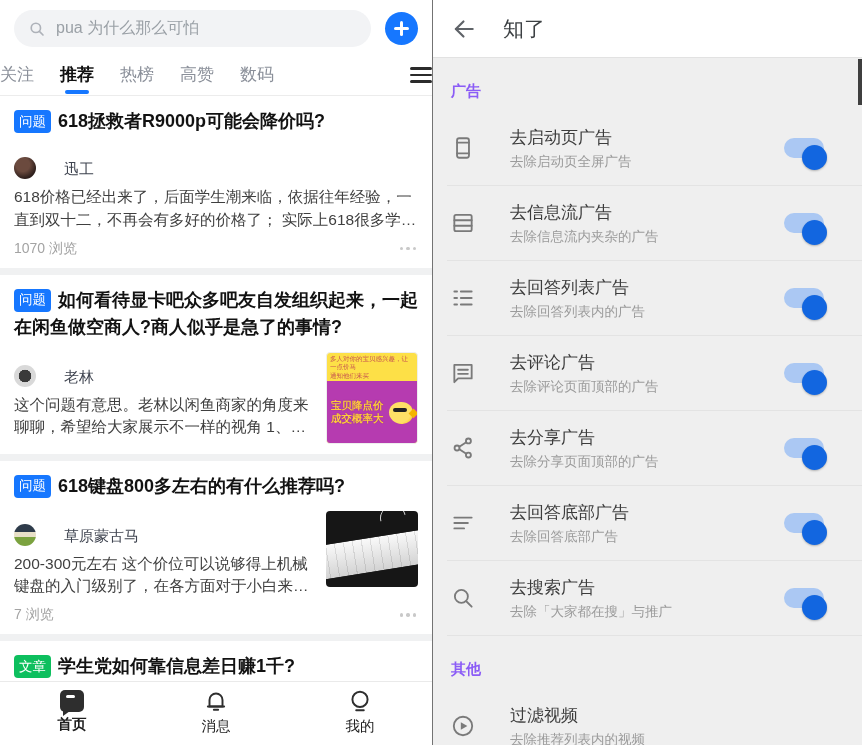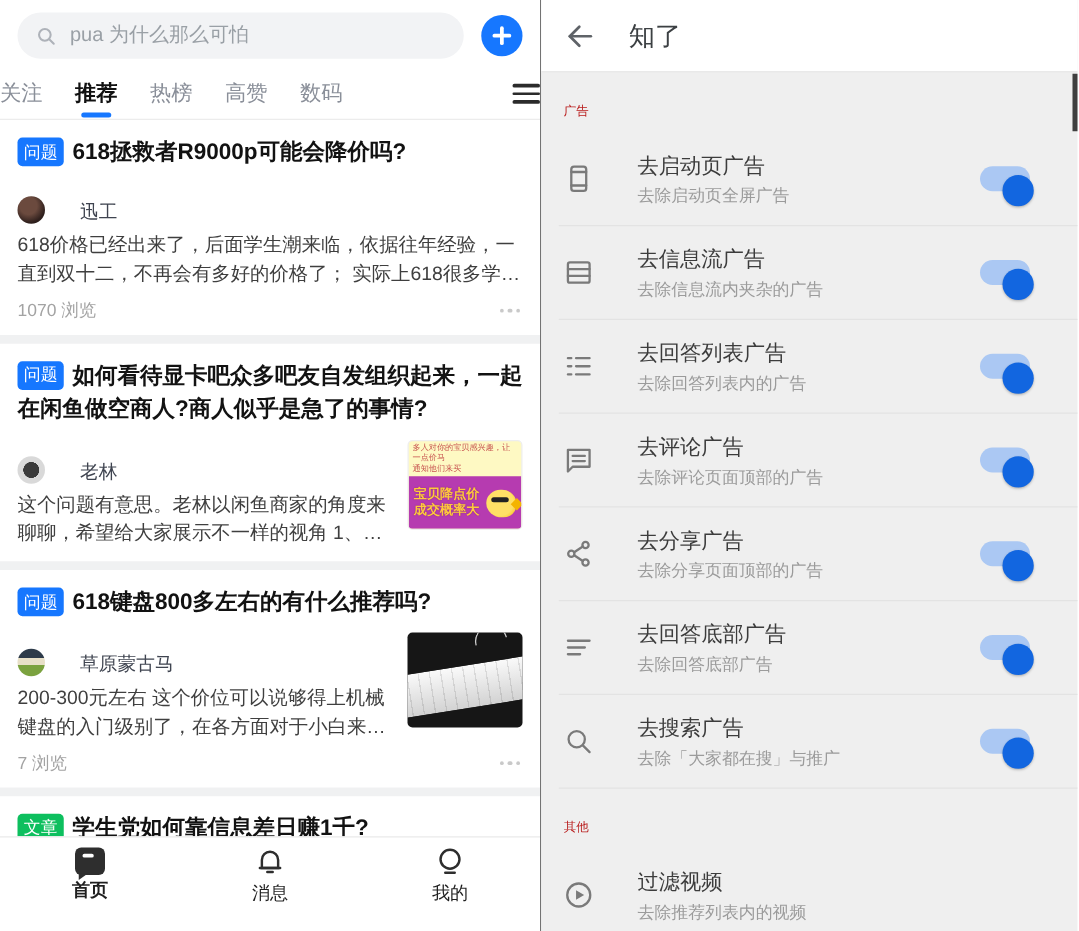--- a/index.html
+++ b/index.html
@@ -41,45 +41,45 @@
   .author-name { font-size:15px; color:#3f4450; }
   .card-body { margin-top:7px; font-size:15.5px; color:#3f3f3f; line-height:1.47; display:-webkit-box; -webkit-line-clamp:2; -webkit-box-orient:vertical; overflow:hidden; }
   .card-footer { display:flex; align-items:center; justify-content:space-between; margin-top:8px; }
   .meta { font-size:14px; color:#a3a3a3; }
   .more { display:flex; gap:3px; cursor:pointer; padding:2px; }
   .more i { width:3.5px; height:3.5px; border-radius:50%; background:#c9c9c9; }
   .split-row { display:flex; margin-top:2px; }
   .split-left { flex:1; min-width:0; }
   .split-left .card-body { margin-top:7px; }
   .thumb { flex:none; width:92px; margin-left:12px; border-radius:4px; overflow:hidden; margin-top:9px; }
-  .thumb-promo { height:72px; background:#fef9c3; border:1px solid #eee; display:flex; flex-direction:column; }
+  .thumb-promo { height:92px; background:#fde047; border:1px solid #eee; display:flex; flex-direction:column; }
   .promo-cap { padding:2px 3px 0 3px; font-size:6.5px; line-height:1.35; color:#c75450; }
   .promo-banner { flex:1; background:#b63bb0; display:flex; align-items:center; padding:0 4px; position:relative; }
   .promo-text { font-size:10.5px; font-weight:bold; color:#ffc93e; line-height:1.25; text-shadow:0 0 1px #7d1f78; }
   .fish { position:absolute; right:4px; top:50%; transform:translateY(-46%); width:24px; height:22px; background:radial-gradient(circle at 45% 45%, #ffe066 0 60%, #f4b400 100%); border-radius:50% 50% 45% 55%; }
   .fish::before { content:""; position:absolute; left:4px; top:6px; width:14px; height:4px; background:#222; border-radius:2px; }
   .fish::after { content:""; position:absolute; right:-4px; top:8px; width:7px; height:7px; background:#f4b400; transform:rotate(45deg); }
   .thumb-kb { height:76px; background:#161616; position:relative; }
   .kb-cable { position:absolute; left:54px; top:-6px; width:26px; height:26px; border:1.5px solid #cfcfcf; border-radius:50%; border-color:#cfcfcf transparent transparent #cfcfcf; transform:rotate(30deg); }
   .kb-body { position:absolute; left:-8px; top:26px; width:116px; height:34px; transform:rotate(-9deg); background:linear-gradient(180deg,#fafafa,#d2d2d2); border-radius:4px;
     background-image:repeating-linear-gradient(90deg, rgba(0,0,0,.10) 0 1px, transparent 1px 9px), linear-gradient(180deg,#fafafa,#d2d2d2); }
 
-  .bottomnav { position:absolute; left:0; bottom:16px; width:100%; height:60px; background:#fff; border-top:1px solid #eaeaea; display:flex; }
+  .bottomnav { position:absolute; left:0; bottom:4px; width:100%; height:60px; background:#fff; border-top:1px solid #eaeaea; display:flex; }
   .nav-item { flex:1; display:flex; flex-direction:column; align-items:center; justify-content:center; gap:3px; cursor:pointer; }
   .nav-label { font-size:14.5px; color:#1f1f1f; }
   .icon-home { position:relative; width:24px; height:22px; background:#2e2e2e; border-radius:5px; }
   .icon-home::before { content:""; position:absolute; left:6px; top:5px; width:9px; height:3px; background:#fff; border-radius:1.5px; }
   .icon-home::after { content:""; position:absolute; left:3px; bottom:-4px; border-left:7px solid #2e2e2e; border-bottom:5px solid transparent; }
 
   
   .right { position:relative; width:429px; height:745px; background:#efefef; flex:none; }
   .r-header { height:58px; background:#fff; display:flex; align-items:center; padding:0 18px; border-bottom:1px solid #e2e2e2; }
   .back { width:26px; height:26px; cursor:pointer; }
   .r-title { font-size:21px; color:#3c4043; margin-left:26px; }
-  .section-label { padding:24px 0 10px 18px; font-size:10px; font-weight:normal; color:#b91c1c; }
+  .section-label { padding:24px 0 10px 18px; font-size:15px; font-weight:bold; color:#8b5cf6; }
   .s-item { display:flex; align-items:center; height:74px; padding:0 38px 0 17px; }
   .s-icon { width:26px; height:26px; flex:none; }
   .s-text { margin-left:34px; flex:1; min-width:0; }
   .s-title { font-size:17px; color:#3c3c3c; }
   .s-sub { font-size:13.5px; color:#9b9b9b; margin-top:4px; }
   .divider { height:1px; background:#e3e3e3; margin-left:14px; }
   .toggle { position:relative; width:40px; height:20px; flex:none; cursor:pointer; }
   .toggle .track { position:absolute; inset:0; border-radius:10px; background:#abc8f3; }
   .toggle .thumb { position:absolute; right:-3px; top:-2.5px; width:25px; height:25px; border-radius:50%; background:#1266e0; box-shadow:0 1px 2px rgba(0,0,0,.25); }
   .scroll-thumb { position:absolute; right:0; top:59px; width:4px; height:46px; background:#3f3f3f; }

